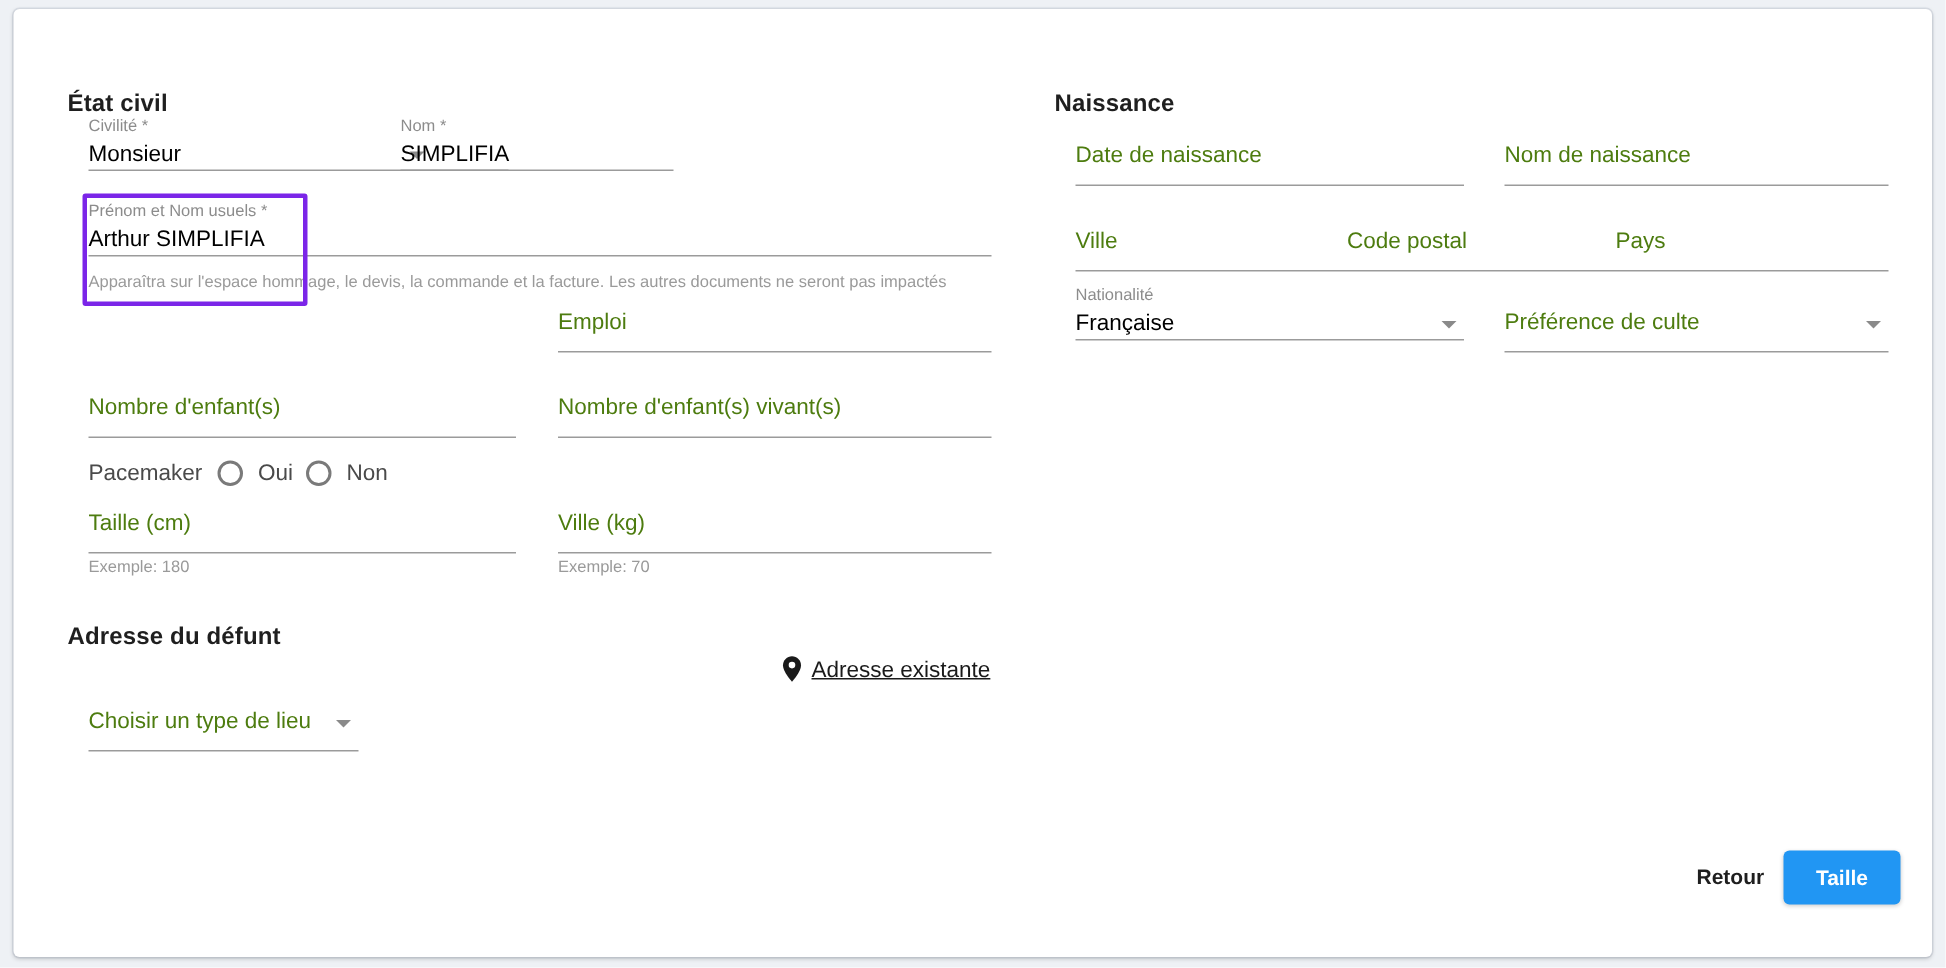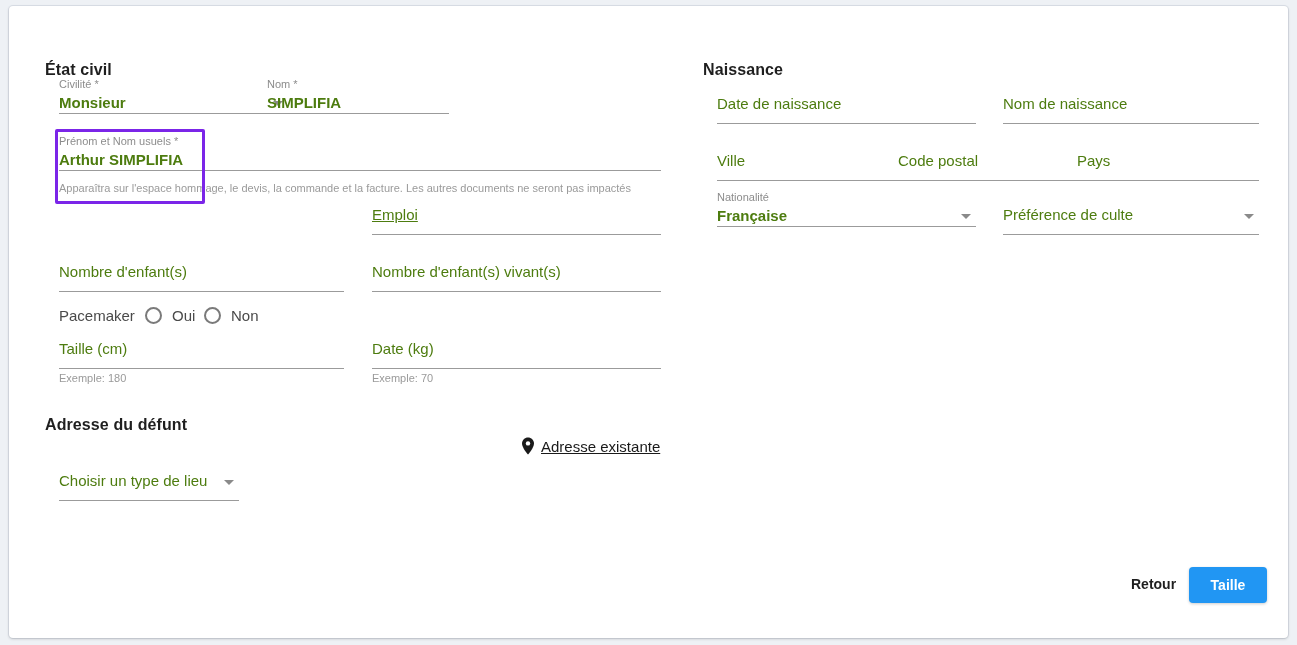--- a/index.html
+++ b/index.html
@@ -63,24 +63,23 @@
     top: 0;
     font-size: 11px;
     color: #8c8c8c;
     white-space: nowrap;
     line-height: 13px;
   }
   .field-value {
     position: absolute;
     left: 0;
     font-size: 15px;
-    color: #4d7c0f;
-    white-space: nowrap;
-    line-height: 18px;
-    font-weight: bold;
+    color: #000000;
+    white-space: nowrap;
+    line-height: 18px;
   }
   .field-placeholder {
     position: absolute;
     left: 0;
     font-size: 15px;
     color: #4d7c0f;
     white-space: nowrap;
     line-height: 18px;
   }
   .hint {
@@ -206,21 +205,21 @@
     <span class="field-label">Prénom et Nom usuels *</span>
     <span class="field-value" style="top:16px;">Arthur SIMPLIFIA</span>
     <span class="underline"></span>
   </div>
   <div class="hint" style="left:50px; top:175px;">Apparaîtra sur l'espace hommage, le devis, la commande et la facture. Les autres documents ne seront pas impactés</div>
 
   <div class="highlight-box" style="left:46px; top:123px; width:144px; height:69px;"></div>
 
 
   <div class="field" style="left:363px; top:200px; width:289px; height:29px;">
-    <span class="field-placeholder" style="top:0px;text-decoration:underline;">Emploi</span>
+    <span class="field-placeholder" style="top:0px;">Emploi</span>
     <span class="underline"></span>
   </div>
 
   <div class="field" style="left:50px; top:257px; width:285px; height:29px;">
     <span class="field-placeholder" style="top:0px;">Nombre d'enfant(s)</span>
     <span class="underline"></span>
   </div>
 
   <div class="field" style="left:363px; top:257px; width:289px; height:29px;">
     <span class="field-placeholder" style="top:0px;">Nombre d'enfant(s) vivant(s)</span>
@@ -235,21 +234,21 @@
     <span class="radio-opt-label" style="left:172px; top:0;">Non</span>
   </div>
 
   <div class="field" style="left:50px; top:334px; width:285px; height:29px;">
     <span class="field-placeholder" style="top:0px;">Taille (cm)</span>
     <span class="underline"></span>
   </div>
   <div class="hint" style="left:50px; top:365px;">Exemple: 180</div>
 
   <div class="field" style="left:363px; top:334px; width:289px; height:29px;">
-    <span class="field-placeholder" style="top:0px;">Date (kg)</span>
+    <span class="field-placeholder" style="top:0px;">Ville (kg)</span>
     <span class="underline"></span>
   </div>
   <div class="hint" style="left:363px; top:365px;">Exemple: 70</div>
 
   <div class="section-title" style="left:36px; top:410px;">Adresse du défunt</div>
 
   <svg class="pin-icon" style="left:512px; top:431px;" viewBox="0 0 14 18">
     <path d="M7 0.5 C3.7 0.5 1 3.2 1 6.5 C1 11 7 17.5 7 17.5 C7 17.5 13 11 13 6.5 C13 3.2 10.3 0.5 7 0.5 Z" fill="#1a1a1a"></path>
     <circle cx="7" cy="6.4" r="2.2" fill="#ffffff"></circle>
   </svg>

